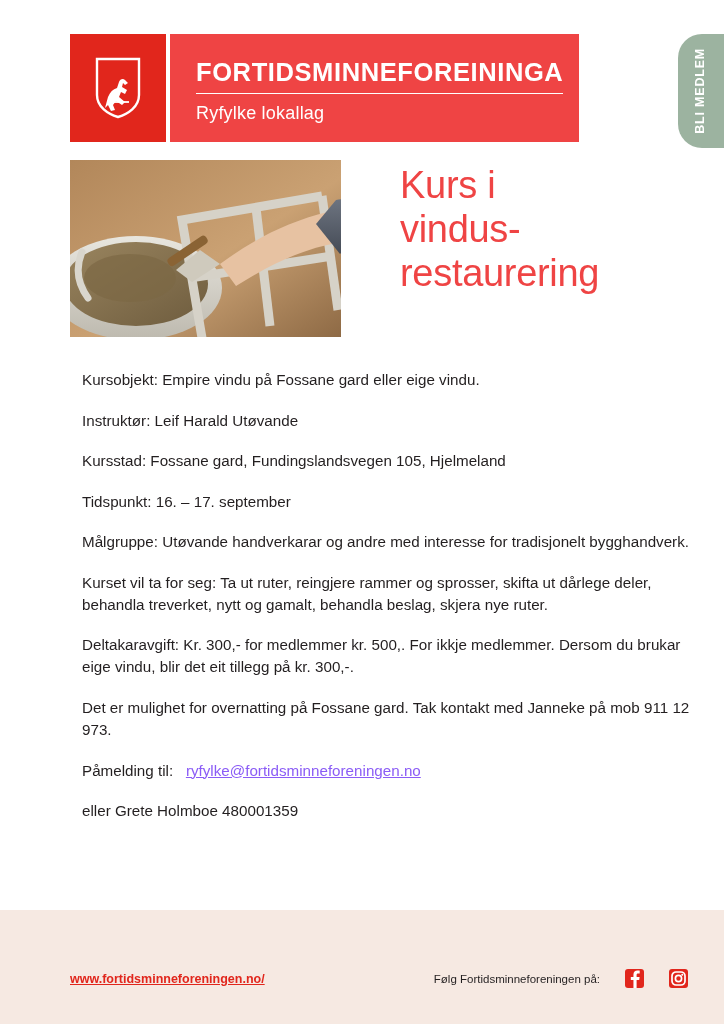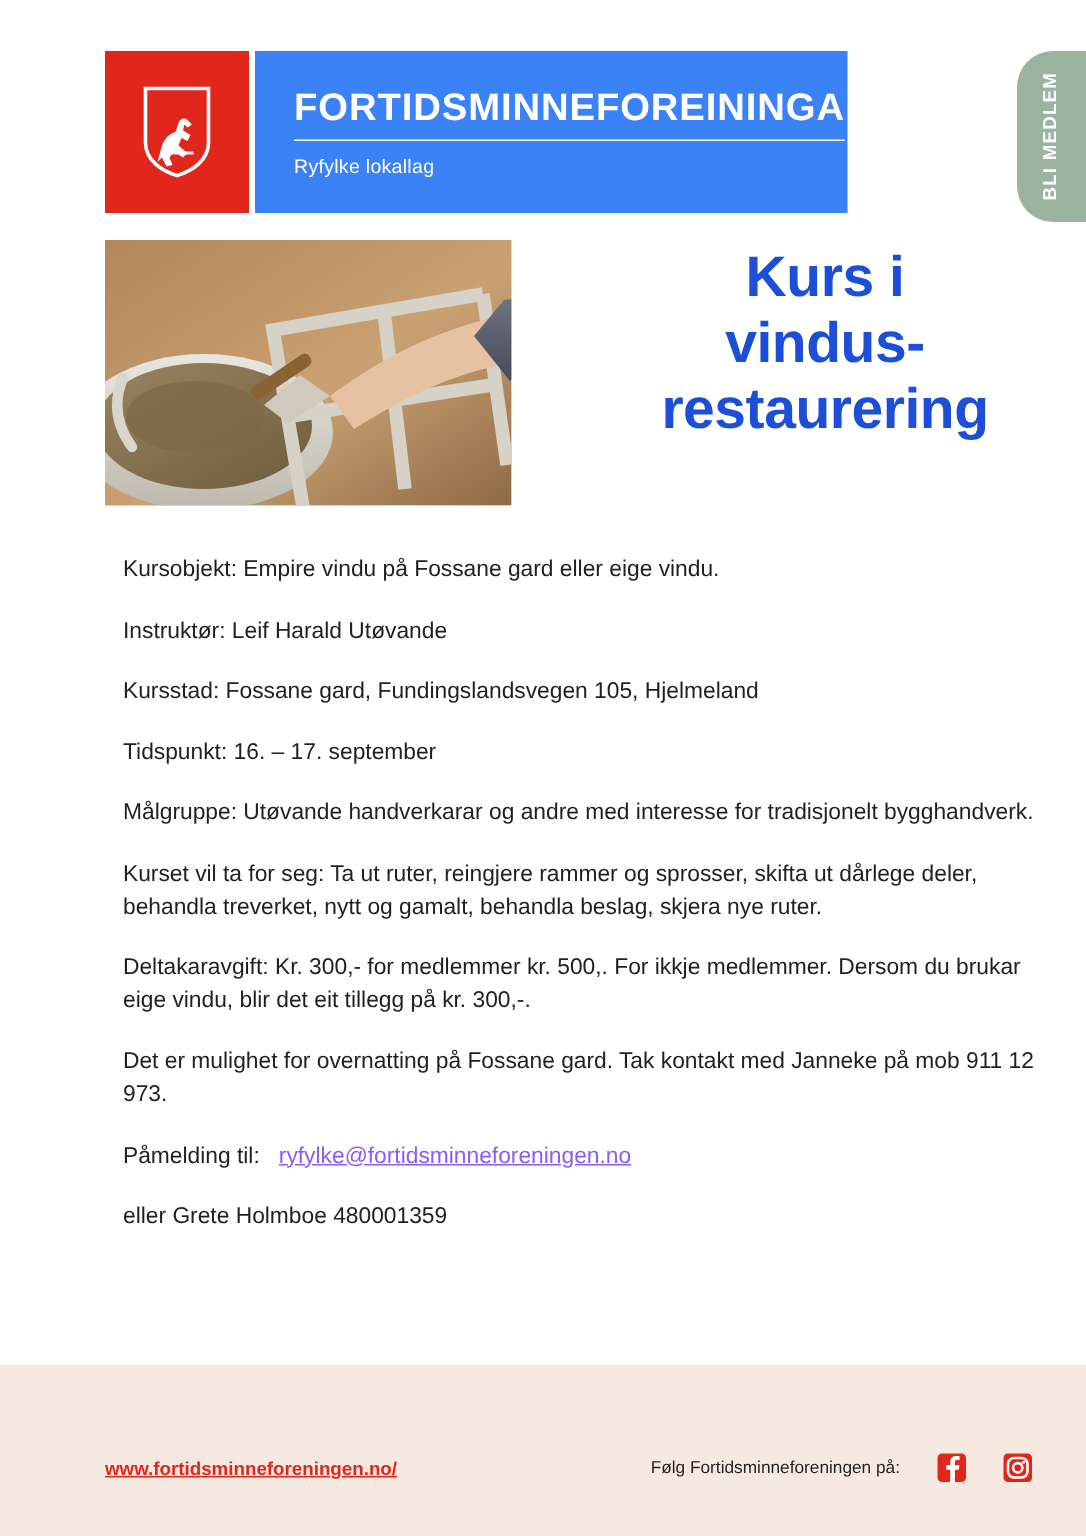--- a/index.html
+++ b/index.html
@@ -36,36 +36,36 @@
     justify-content: center;
     flex: none;
   }
   .crest {
     width: 48px;
     height: 62px;
     position: relative;
   }
   .name-box {
     flex: 1;
-    background: #3b82f6;
+    background: #ef4444;
     margin-left: 4px;
-    padding: 26px 2px 0 26px;
+    padding: 26px 16px 0 26px;
     color: #ffffff;
   }
   .org-name {
     font-size: 25.5px;
     font-weight: bold;
     letter-spacing: 0.6px;
     line-height: 1;
     padding-bottom: 7px;
     border-bottom: 1.5px solid #ffffff;
     display: inline-block;
   }
   .org-sub {
-    font-size: 13px;
+    font-size: 18px;
     font-weight: normal;
     margin-top: 9px;
     letter-spacing: 0.2px;
   }
 
   
   .member-tab {
     position: absolute;
     top: 34px;
     right: 0;
@@ -100,26 +100,25 @@
     background: #c9b79b;
   }
   .photo svg { display: block; }
 
   
   .title {
     position: absolute;
     top: 163px;
     left: 400px;
     width: 300px;
-    color: #1d4ed8;
+    color: #ef4444;
     font-size: 38px;
-    font-weight: bold;
+    font-weight: normal;
     line-height: 1.16;
     letter-spacing: -0.3px;
-    text-align: center;
   }
 
   
   .body-text {
     position: absolute;
     top: 354px;
     left: 82px;
     width: 620px;
   }
   .para {

